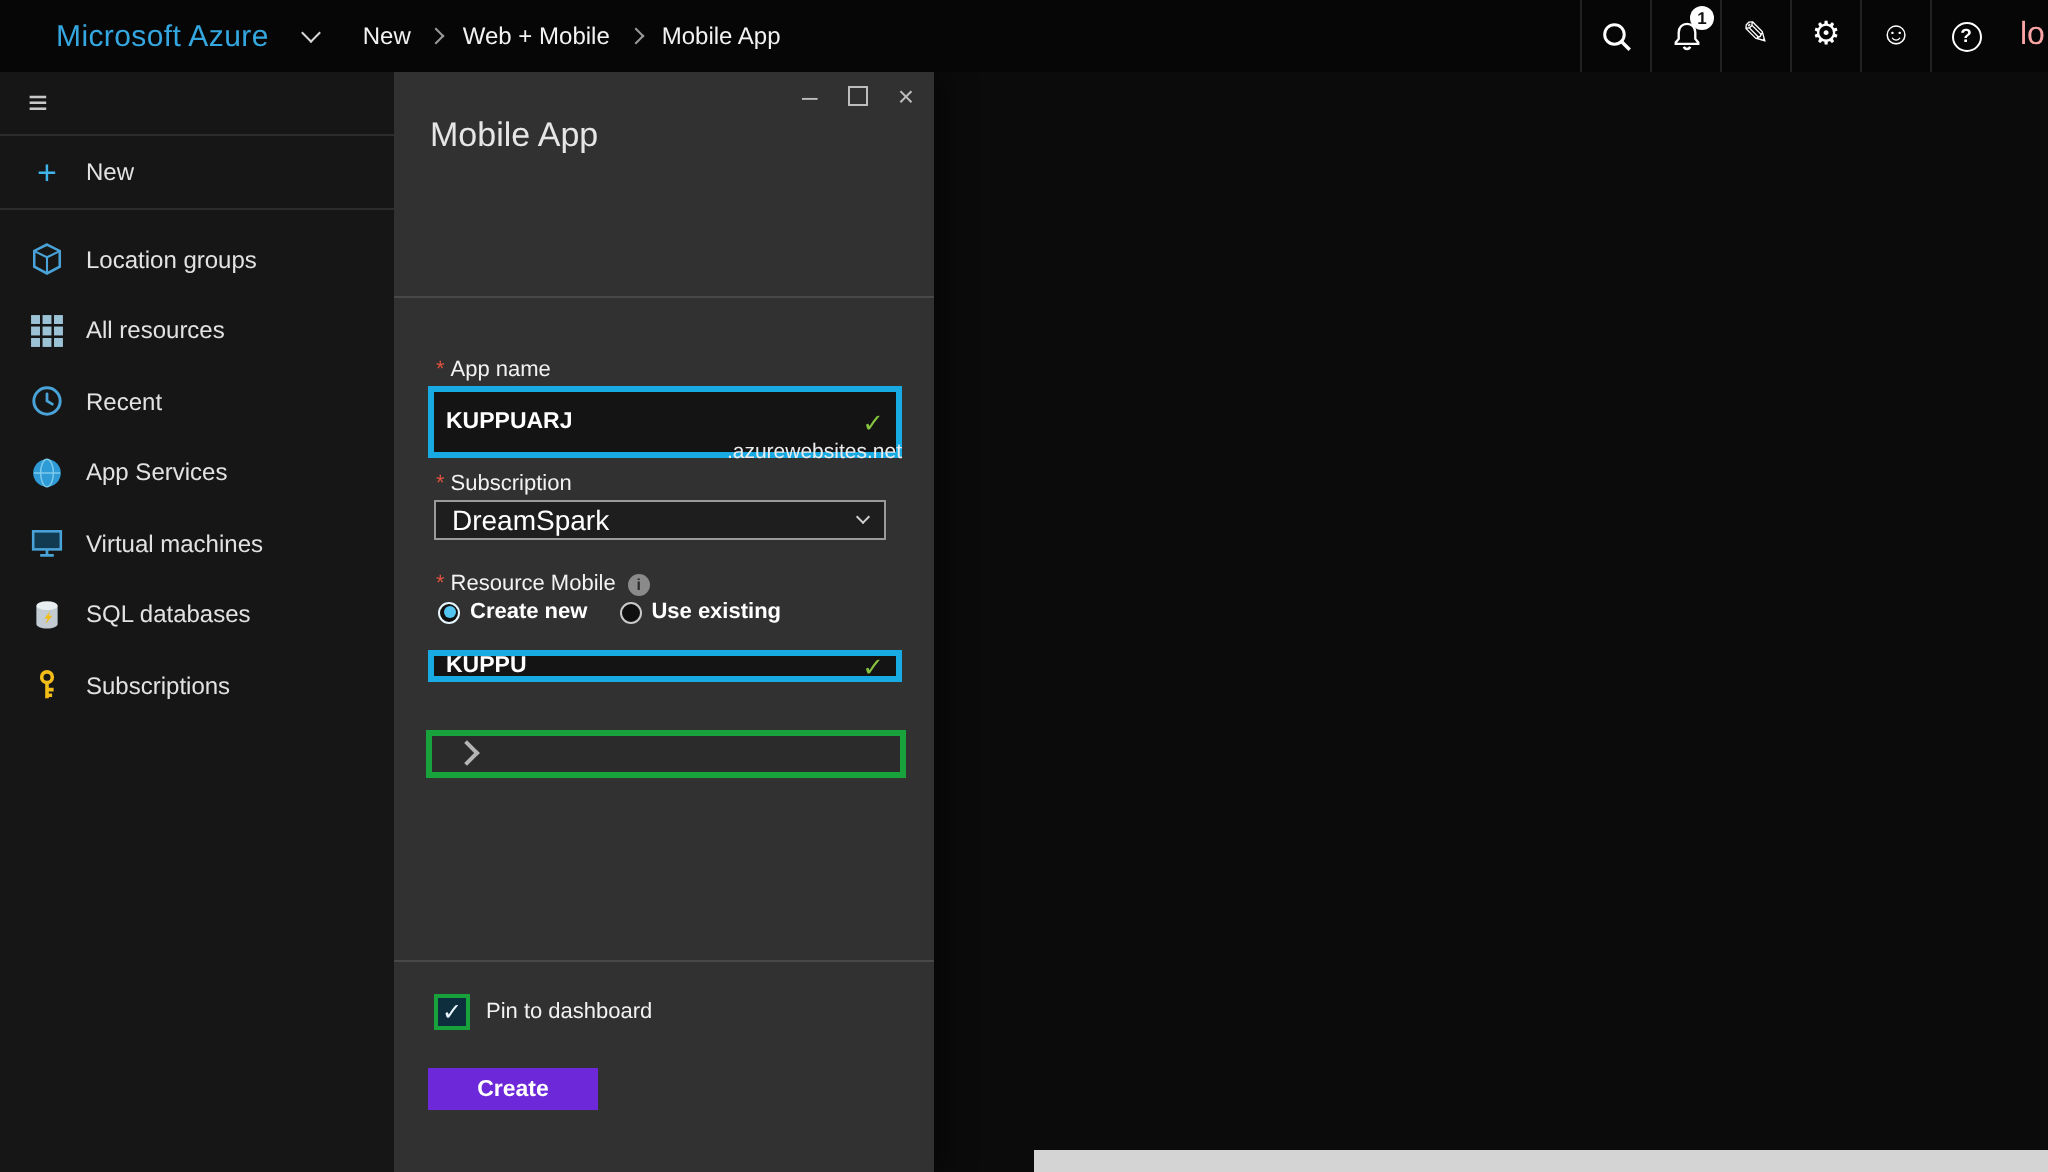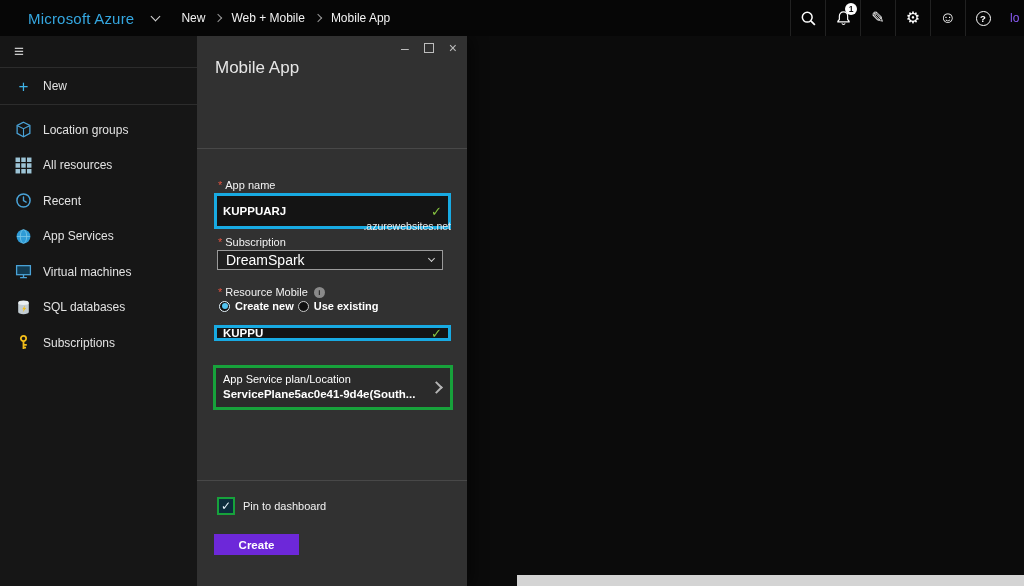--- a/index.html
+++ b/index.html
@@ -16,21 +16,21 @@
   .cr{transform:rotate(-45deg)}
   .chev.light{border-color:#d6d6d6;padding:3px}
   .brand-chev{margin:0 0 3px 18px}
   .breadcrumb{display:flex;align-items:center;gap:10px;margin-left:22px}
   .crumb{color:#f2f2f2;font-size:12px;cursor:pointer;white-space:nowrap}
   .top-icons{margin-left:auto;display:flex;align-items:stretch;height:36px}
   .icon-cell{width:35px;display:flex;align-items:center;justify-content:center;border-left:1px solid #212121;position:relative;cursor:pointer;color:#fff}
   .glyph{font-size:16px;line-height:1}
   .badge{position:absolute;top:3px;right:3px;width:12px;height:12px;border-radius:50%;background:#fff;color:#101010;font-size:8.5px;font-weight:bold;display:flex;align-items:center;justify-content:center}
   .help-circle{width:15px;height:15px;border:1.4px solid #fff;border-radius:50%;font-size:9.5px;font-weight:bold;display:flex;align-items:center;justify-content:center;color:#fff}
-  .account{display:flex;align-items:center;color:#8b5cf6;font-size:12px;padding-left:10px;width:24px;overflow:hidden}
+  .account{display:flex;align-items:center;color:#fca5a5;font-size:16px;padding-left:10px;width:24px;overflow:hidden}
 
   
   .sidebar{position:absolute;top:36px;left:0;width:197px;height:550px;background:#161616;z-index:30}
   .burger{height:31px;display:flex;align-items:center;padding-left:14px;color:#c8c8c8;font-size:17px;cursor:pointer}
   .divider{height:1px;background:#2c2c2c}
   .side-item{height:36px;display:flex;align-items:center;padding-left:15px;gap:11px;cursor:pointer}
   .plus{color:#3fb4e8;font-size:17px;width:17px;text-align:center;line-height:1}
   .side-label{color:#e2e2e2;font-size:12px;white-space:nowrap}
   .nav-list{padding-top:7px}
   .nav-list .side-item{height:35.5px}
@@ -47,21 +47,21 @@
   .f-label{position:absolute;left:21px;font-size:11px;color:#f2f2f2;display:flex;gap:3px;align-items:center;white-space:nowrap}
   .req{color:#e0523f}
   .text-input{position:absolute;left:17px;width:237px;background:#141414;border:3px solid #18aae2;display:flex;align-items:center;padding:0 6px}
   .text-input input{flex:1;background:transparent;border:0;outline:0;color:#fff;font-size:11.5px;font-weight:600;font-family:inherit;min-width:0}
   .check{color:#86c440;font-size:13px;font-weight:bold;margin-left:4px;line-height:1}
   .suffix{position:absolute;right:16px;top:71px;color:#ececec;font-size:10.5px}
   .dropdown{position:absolute;left:20px;top:101px;width:226px;height:20px;background:#1e1e1e;border:1px solid #9a9a9a;display:flex;align-items:center;padding:0 8px;cursor:pointer}
   .dropdown .val{color:#fff;font-size:14px;font-weight:400}
   .dropdown .chev{margin-left:auto;border-color:#d0d0d0;padding:2px;margin-top:-3px}
   .info-dot{width:11px;height:11px;border-radius:50%;background:#8a8a8a;color:#2a2a2a;font-size:8px;font-weight:bold;display:inline-flex;align-items:center;justify-content:center;margin-left:3px}
-  .radio-row{position:absolute;left:22px;top:151px;display:flex;gap:4px;align-items:center}
+  .radio-row{position:absolute;left:22px;top:151px;display:flex;gap:16px;align-items:center}
   .radio-opt{display:flex;align-items:center;gap:5px;color:#fff;font-size:11px;font-weight:bold;cursor:pointer;white-space:nowrap}
   .radio{width:11px;height:11px;border-radius:50%;border:1.5px solid #c9c9c9;position:relative;background:#101010;flex:0 0 11px}
   .radio.sel{border-color:#e8f6fd}
   .radio.sel::after{content:"";position:absolute;inset:1.5px;border-radius:50%;background:#53c4f0}
   .plan-tile{position:absolute;left:16px;top:216px;width:240px;background:#2b2b2b;border:3px solid #17a23b;display:flex;align-items:center;padding:4px 6px 5px 7px;cursor:pointer}
   .plan-lines{flex:1;min-width:0}
   .plan-l1{color:#fff;font-size:11px;line-height:15px}
   .plan-l2{color:#fff;font-size:11.5px;font-weight:600;line-height:15px;white-space:nowrap;overflow:hidden}
   .plan-tile .chev{border-color:#b5b5b5;padding:3.5px;border-width:0 2px 2px 0;margin:0 3px 0 6px;flex:0 0 auto}
   .blade-footer{position:absolute;left:0;top:445px;width:100%;height:105px}
@@ -243,24 +243,20 @@
           <span class="radio"></span>
           <span>Use existing</span>
         </span>
       </div>
       <div class="text-input" style="top:176px;height:16px">
         <input value="KUPPU" style="">
         <span class="check">✓</span>
       </div>
 
       <div class="plan-tile">
-        <div class="plan-lines">
-          <div class="plan-l1">App Service plan/Location</div>
-          <div class="plan-l2">ServicePlane5ac0e41-9d4e(South...</div>
-        </div>
         <span class="chev cr"></span>
       </div>
     </div>
 
     <div class="blade-footer">
       <div class="pin-row">
         <span class="pin-check">
           <span>✓</span>
         </span>
         <span class="pin-label">Pin to dashboard</span>

